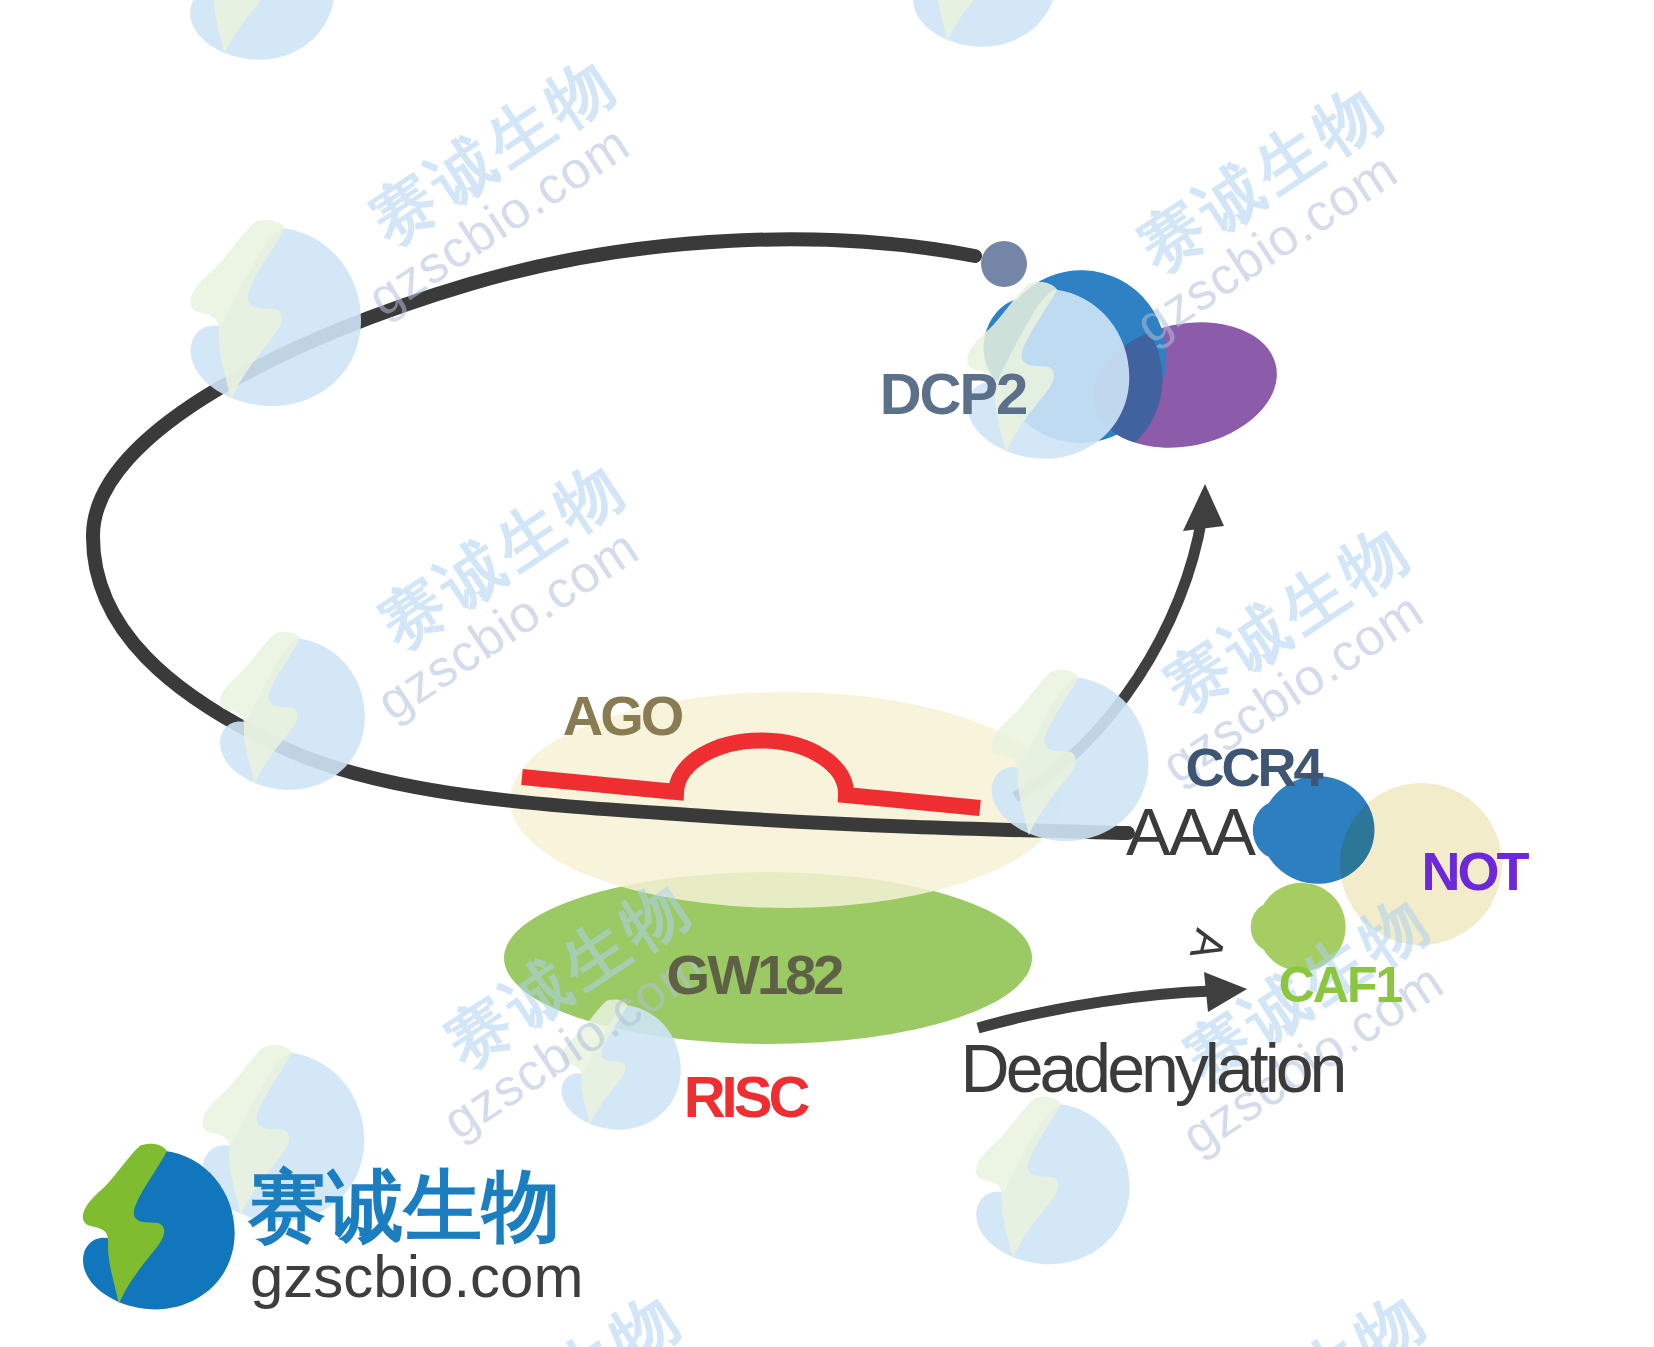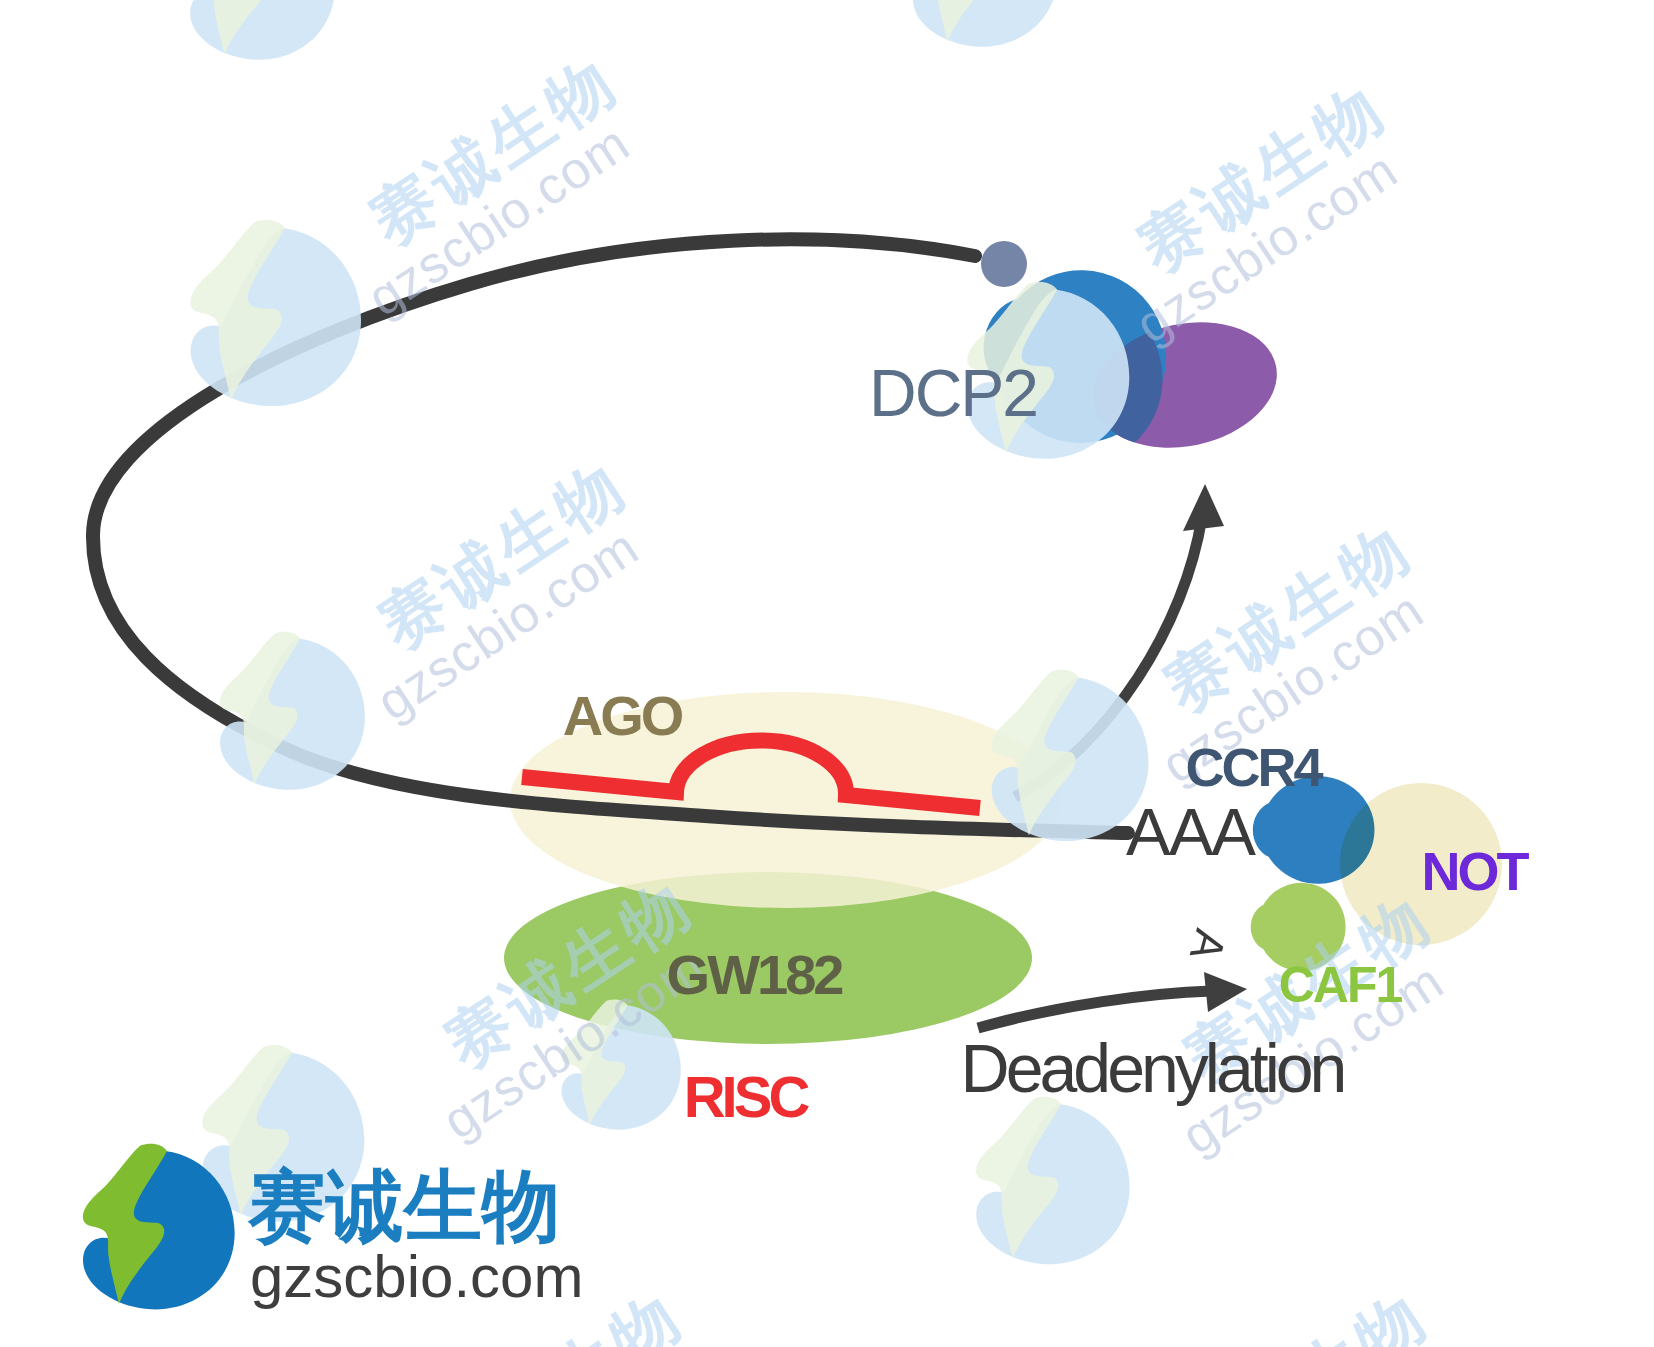--- a/index.html
+++ b/index.html
@@ -5,21 +5,21 @@
   html,body{margin:0;padding:0;}
   body{
     width:1654px;height:1347px;position:relative;overflow:hidden;
     background:#ffffff;font-family:"Liberation Sans", sans-serif;
   }
   #stage{position:absolute;left:0;top:0;width:1654px;height:1347px;}
   svg{position:absolute;left:0;top:0;}
   .multiply{mix-blend-mode:multiply;}
   
   .lbl{position:absolute;transform:translate(-50%,-50%);white-space:nowrap;z-index:30;}
-  .lbl-dcp2      {left:953px; top:393px; font-size:66px; letter-spacing:-2px; color:#5c7089; font-weight:400;}
+  .lbl-dcp2      {left:953px; top:393px; font-size:58px; letter-spacing:-2px; color:#5c7089; font-weight:700;}
   .lbl-decapping {left:1331px;top:622px; font-size:56px; letter-spacing:-4px; color:#3b3b3b;}
   .lbl-aaa       {left:1190px;top:831px; font-size:67px; letter-spacing:-2px; color:#3b3b3b;}
   .lbl-ccr4      {left:1253px;top:767px; font-size:54px; letter-spacing:-3px; color:#3e5672; font-weight:700;}
   .lbl-not       {left:1474px;top:871px; font-size:54px; letter-spacing:-3px; color:#6d28d9; font-weight:700;}
   .lbl-caf1      {left:1340px;top:985px; font-size:50px; letter-spacing:-2px; color:#8cc640; font-weight:700;}
   .lbl-ago       {left:622px; top:715px; font-size:56px; letter-spacing:-3px; color:#8a7c52; font-weight:700;}
   .lbl-gw182     {left:754px; top:974px; font-size:56px; letter-spacing:-3px; color:#5f6147; font-weight:700;}
   .lbl-risc      {left:745px; top:1096px;font-size:58px; letter-spacing:-4px; color:#ee2e31; font-weight:700;}
   .lbl-deadenyl  {left:1152px;top:1068px;font-size:68px; letter-spacing:-4px; color:#3b3b3b;}
   .lbl-releaseda {left:1208px;top:945px; font-size:44px; color:#3a3a3a;

